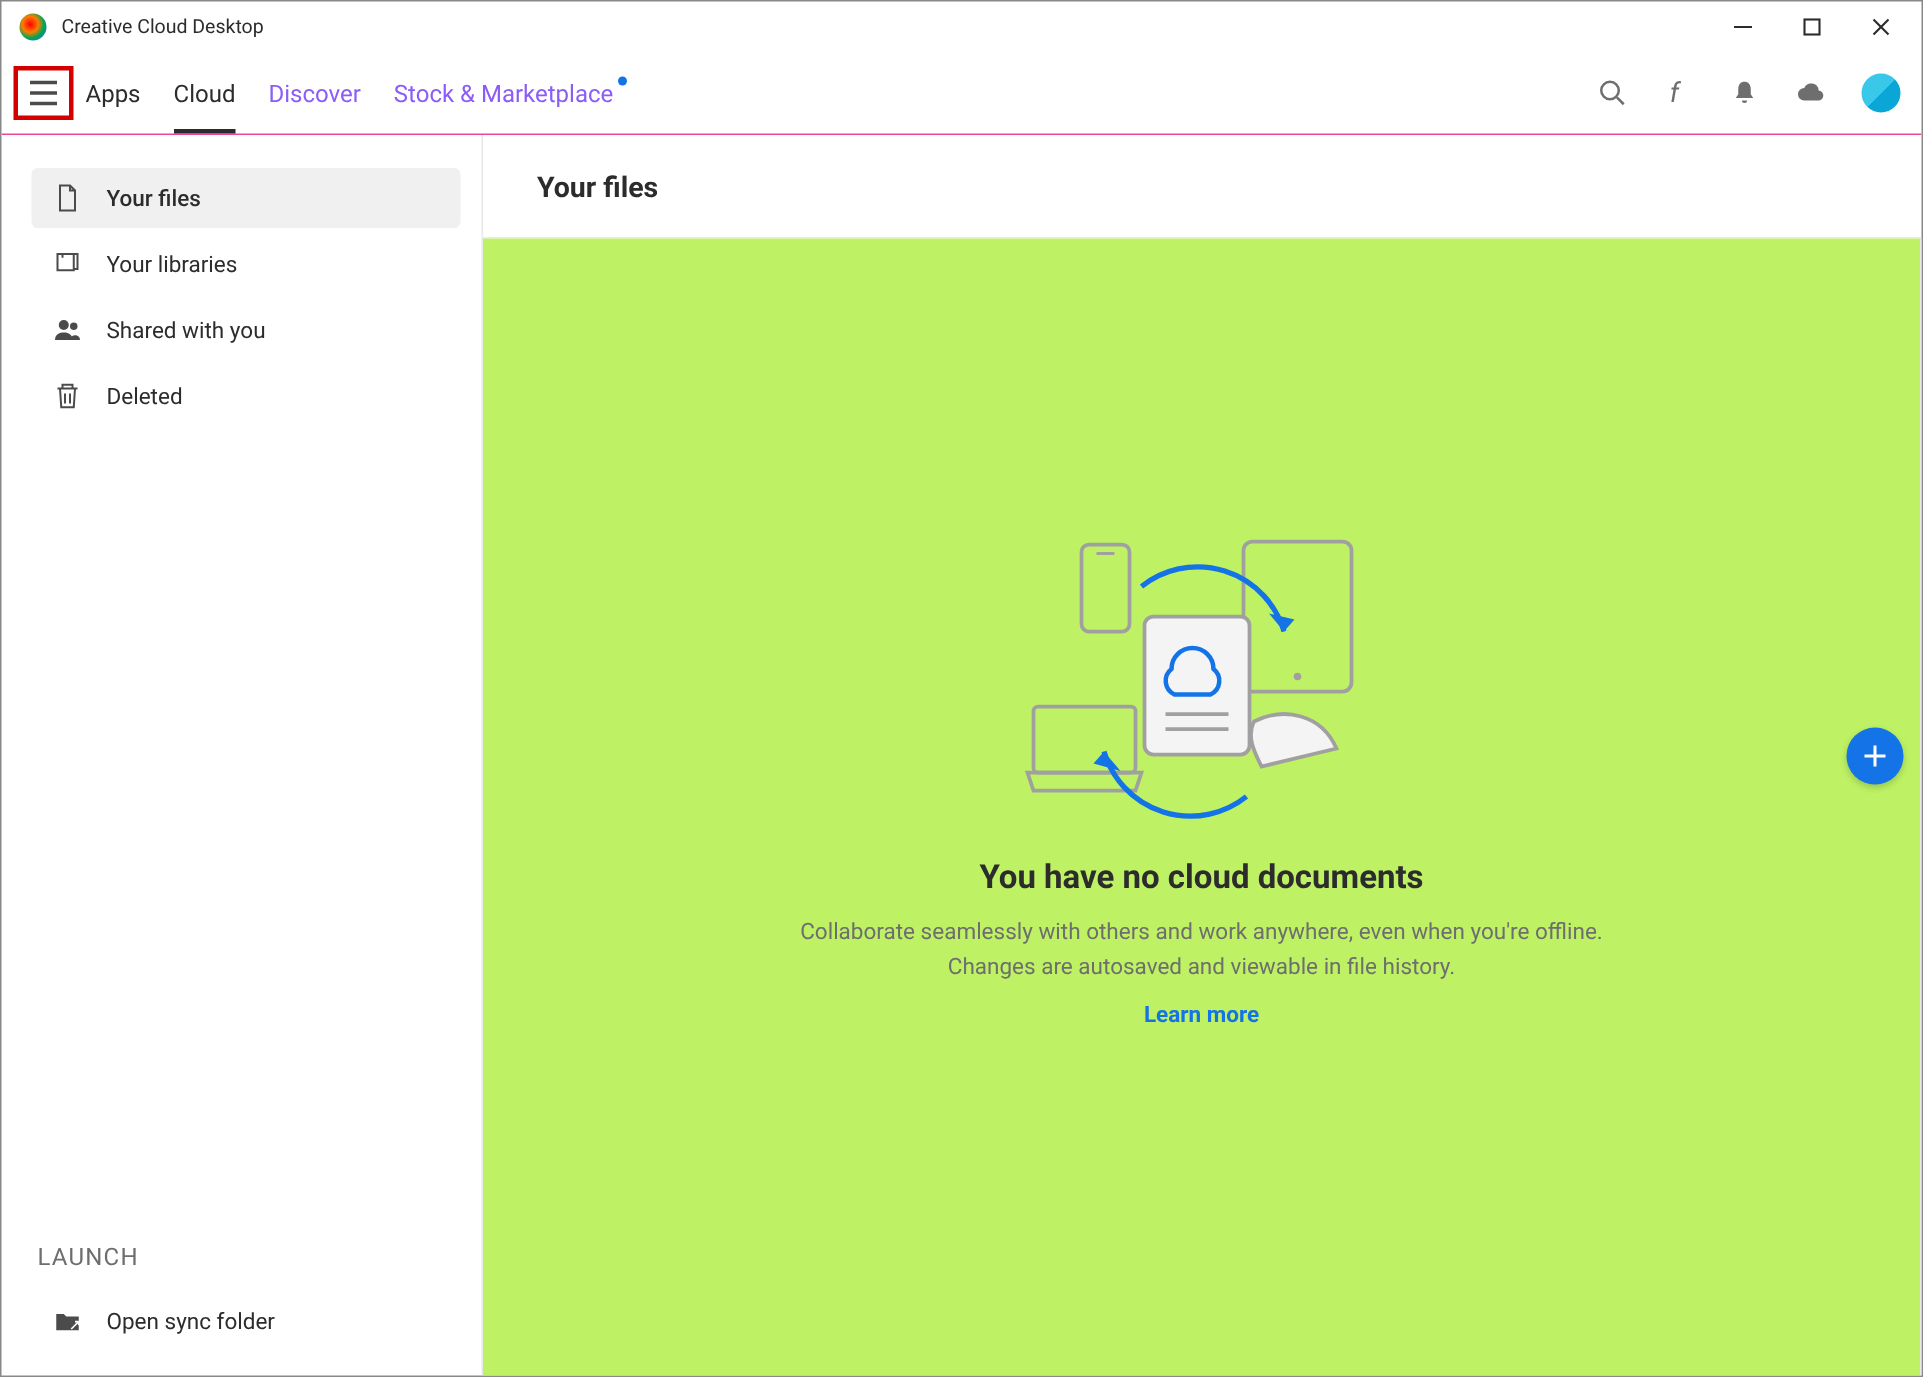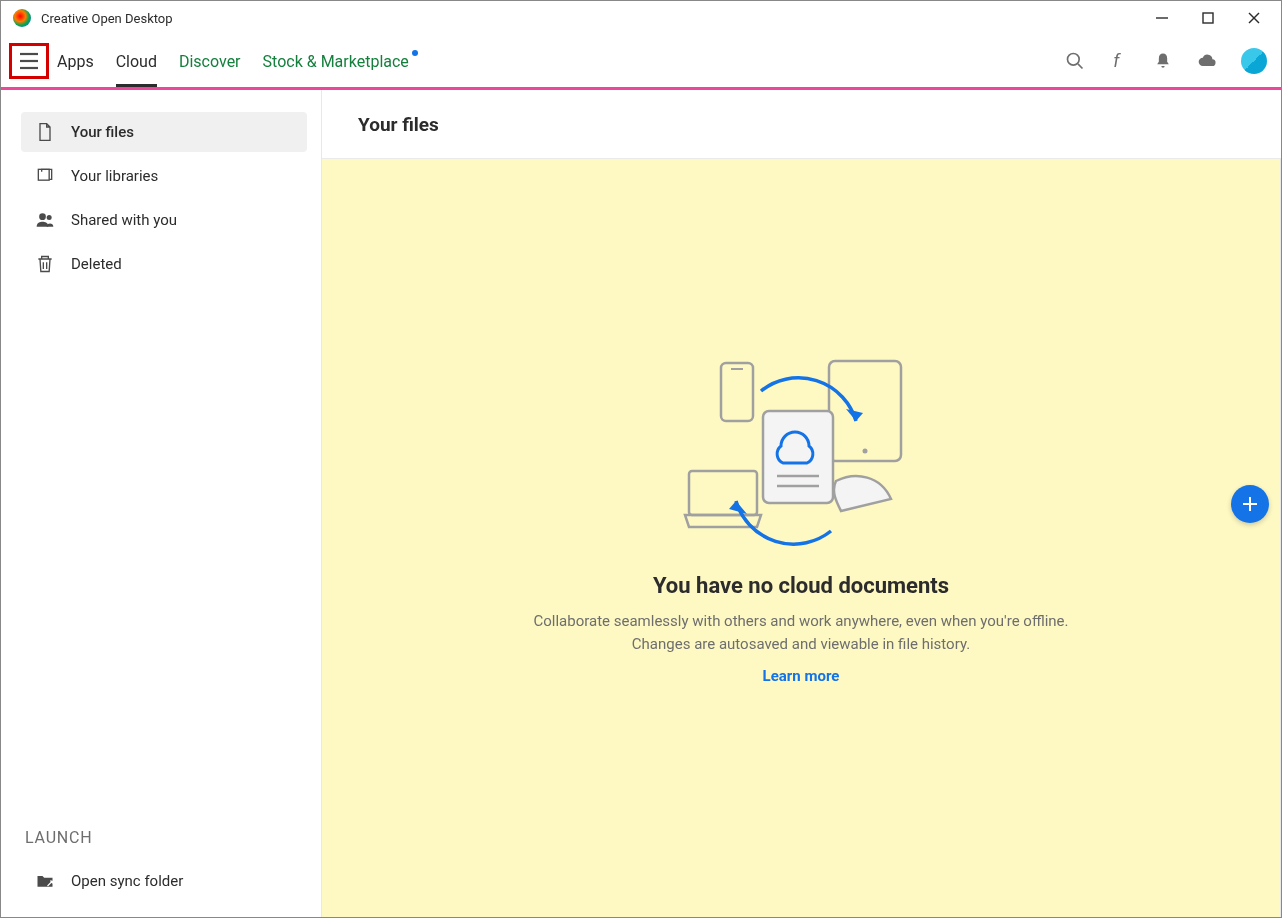--- a/index.html
+++ b/index.html
@@ -8,26 +8,26 @@
 
 .titlebar { height: 34px; display: flex; align-items: center; padding: 0 12px; justify-content: space-between; }
 .titlebar-left { display: flex; align-items: center; gap: 10px; }
 .app-icon { width: 18px; height: 18px; border-radius: 50%; background: radial-gradient(circle at 40% 40%, #ff0000 0%, #ff7b00 35%, #00a651 60%, #1473e6 85%); display:flex; align-items:center; justify-content:center; }
 .app-title { font-size: 13px; color: #2c2c2c; }
 .titlebar-right { display: flex; gap: 28px; padding-right: 6px; }
 .winbtn { width: 18px; height: 18px; display:flex; align-items:center; justify-content:center; color:#2c2c2c; cursor:pointer; }
 .winbtn svg { width: 14px; height: 14px; }
 
 
-.header { height: 55px; display: flex; align-items: center; padding: 0 14px 0 8px; border-bottom: 3px solid #ec4899; justify-content: space-between; }
+.header { height: 55px; display: flex; align-items: center; padding: 0 14px 0 8px; border-bottom: 1px solid #ec4899; justify-content: space-between; }
 .header-left { display: flex; align-items: center; height: 100%; }
 .hamburger-wrap { border: 3px solid #d40000; padding: 6px 7px; margin-right: 2px; }
 .hamburger-wrap svg { display:block; }
 .tabs { display: flex; align-items: center; height: 100%; gap: 22px; margin-left: 6px; }
-.tab { font-size: 16px; color: #15803d; height: 100%; display:flex; align-items:center; position:relative; cursor:pointer; }
+.tab { font-size: 16px; color: #8b5cf6; height: 100%; display:flex; align-items:center; position:relative; cursor:pointer; }
 .tab.dark { color: #2c2c2c; }
 .tab.active::after { content:""; position:absolute; bottom:0; left:0; right:0; height:3px; background:#2c2c2c; }
 .tab-dot { width:6px; height:6px; border-radius:50%; background:#1473e6; position:relative; top:-8px; left:3px; }
 .header-right { display:flex; align-items:center; gap: 24px; }
 .hicon { width: 20px; height: 20px; color:#6e6e6e; cursor:pointer; display:flex; align-items:center; justify-content:center; }
 .hicon svg { width: 22px; height: 22px; }
 .avatar { width: 26px; height: 26px; border-radius: 50%; background: linear-gradient(135deg, #39c7ea 0 50%, #0aa6d6 50% 100%); cursor:pointer; }
 
 
 .body { display:flex; height: calc(100% - 89px); }
@@ -36,39 +36,39 @@
 .sideitem { display:flex; align-items:center; gap: 16px; height: 40px; padding: 0 14px; border-radius: 4px; font-size: 15px; color:#2c2c2c; cursor:pointer; }
 .sideitem.active { background:#f0f0f0; font-weight:500; }
 .sideitem svg { width: 20px; height: 20px; color:#4b4b4b; flex-shrink:0; }
 .launch-section { }
 .launch-label { font-size: 16px; letter-spacing: 0.8px; color:#6e6e6e; margin: 0 0 14px 4px; }
 
 
 .main { flex:1; border-left: 1px solid #e8e8e8; position:relative; display:flex; flex-direction:column; }
 .main-header { height: 69px; padding: 0 36px; display:flex; align-items:center; border-bottom:1px solid #eaeaea; }
 .main-title { font-size: 19px; font-weight:700; color:#2c2c2c; }
-.main-content { flex:1; background:#fef9c3; border-right: 1px solid #e8e8e8; display:flex; align-items:center; justify-content:center; }
+.main-content { flex:1; background:#bef264; border-right: 1px solid #e8e8e8; display:flex; align-items:center; justify-content:center; }
 .empty { text-align:center; max-width: 560px; padding-bottom: 40px; }
 .empty-illustration { width: 240px; height: 210px; margin: 0 auto 12px; }
 .empty-illustration svg { width:100%; height:100%; }
 .empty-title { font-size: 22px; font-weight:700; color:#2c2c2c; margin-bottom: 12px; }
 .empty-desc { font-size: 15px; color:#6e6e6e; line-height: 1.55; margin: 0 auto 10px; }
 .empty-link { font-size: 15px; color:#1473e6; text-decoration:none; cursor:pointer;font-weight:bold; }
 
 
 .fab { position:absolute; right: 12px; top: 50%; transform: translateY(-50%); width: 38px; height: 38px; border-radius:50%; background:#1473e6; color:#fff; display:flex; align-items:center; justify-content:center; cursor:pointer; box-shadow: 0 2px 5px rgba(0,0,0,0.2); }
 .fab svg { width:18px; height:18px; }
 </style>
 </head>
 <body>
 
 <div class="titlebar">
   <div class="titlebar-left">
     <div class="app-icon"></div>
-    <div class="app-title">Creative Open Desktop</div>
+    <div class="app-title">Creative Cloud Desktop</div>
   </div>
   <div class="titlebar-right">
     <div class="winbtn">
       <svg viewBox="0 0 14 14">
           <line x1="1" y1="7" x2="13" y2="7" stroke="currentColor" stroke-width="1.4"></line>
         </svg>
     </div>
     <div class="winbtn">
       <svg viewBox="0 0 14 14">
           <rect x="2" y="2" width="10" height="10" fill="none" stroke="currentColor" stroke-width="1.4"></rect>

